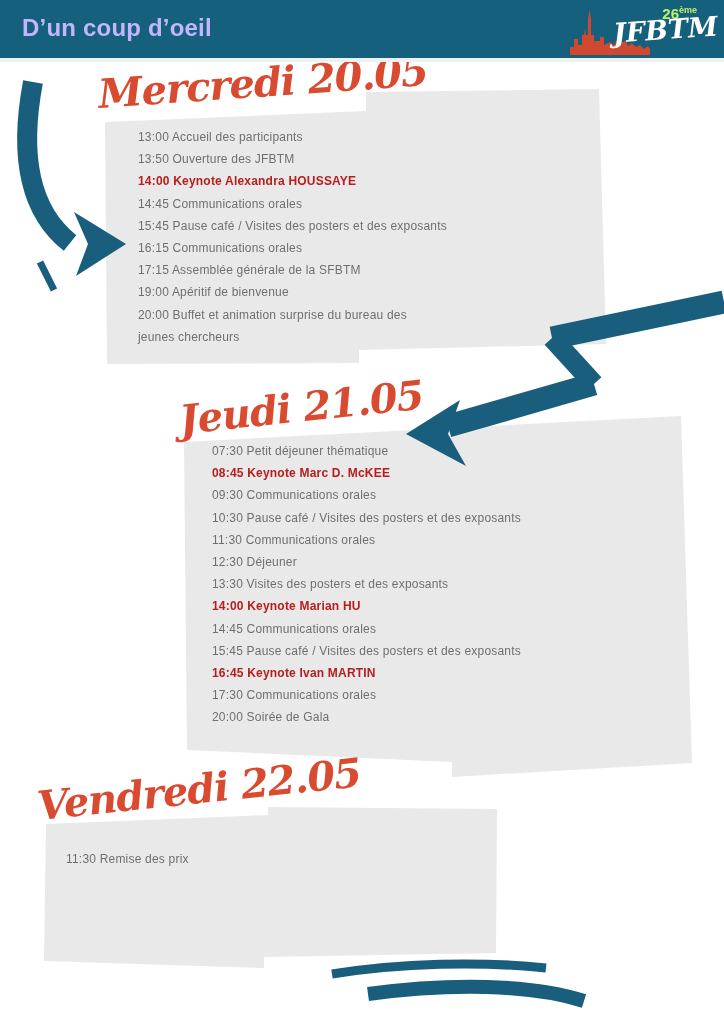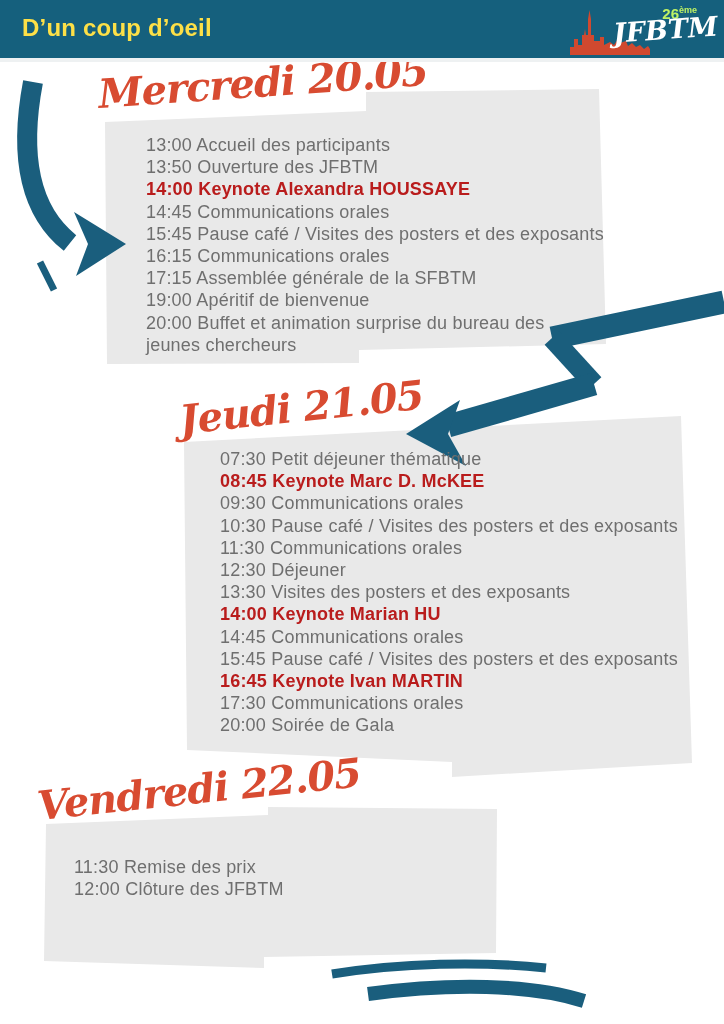--- a/index.html
+++ b/index.html
@@ -8,21 +8,21 @@
     background:#ffffff;
     font-family:"Liberation Sans", sans-serif;
   }
   
   .header{
     position:absolute;left:0;top:0;width:724px;height:58px;
     background:#15607d;border-bottom:4px solid #eef1f2;z-index:3;
   }
   .header h1{
     position:absolute;left:22px;top:14px;margin:0;
-    font-size:24px;font-weight:bold;color:#fde047;letter-spacing:.2px;
+    font-size:24px;font-weight:bold;color:#c4b5fd;letter-spacing:.2px;
   }
   .logo{position:absolute;right:0;top:0;width:160px;height:58px;}
   .logo-skyline{position:absolute;right:74px;top:9px;}
   .logo-edition{
     position:absolute;right:27px;top:5px;
     color:#bef264;font-weight:bold;font-size:15px;letter-spacing:0;
   }
   .logo-edition sup{font-size:9px;}
   .logo-acronym{
     position:absolute;right:6px;top:16px;
@@ -32,22 +32,22 @@
   
   .bg{position:absolute;left:0;top:0;z-index:0;}
   
   .day-title{
     position:absolute;margin:0;z-index:2;
     font-family:"DejaVu Serif",serif;font-style:italic;font-weight:bold;
     font-size:40px;color:#d84b31;letter-spacing:-1px;white-space:nowrap;
     transform-origin:left bottom;
   }
   .events{
-    position:absolute;margin:16px;padding:0;list-style:none;z-index:2;
-    font-size:18px;line-height:22.2px;color:#6f6f6f;letter-spacing:.2px;
+    position:absolute;margin:8px;padding:0;list-style:none;z-index:2;
+    font-size:12px;line-height:22.2px;color:#6f6f6f;letter-spacing:.2px;
     white-space:pre-line;
   }
   .events li.bold{font-weight:bold;color:#b91c1c;}
   #title-0{left:100px;top:70px;transform:rotate(-4deg);}
   #list-0{left:130px;top:118px;width:486px;}
   #title-1{left:182px;top:396px;transform:rotate(-6deg);}
   #list-1{left:204px;top:432px;width:492px;}
   #title-2{left:40px;top:782px;transform:rotate(-6deg);}
   #list-2{left:58px;top:840px;width:445px;}
 </style>
@@ -103,14 +103,14 @@
 jeunes chercheurs</li></ul>
 </section>
 
 <section>
   <h2 class="day-title" id="title-1">Jeudi 21.05</h2>
   <ul class="events" id="list-1"><li class="event">07:30 Petit déjeuner thématique</li><li class="event bold">08:45 Keynote Marc D. McKEE</li><li class="event">09:30 Communications orales</li><li class="event">10:30 Pause café / Visites des posters et des exposants</li><li class="event">11:30 Communications orales</li><li class="event">12:30 Déjeuner</li><li class="event">13:30 Visites des posters et des exposants</li><li class="event bold">14:00 Keynote Marian HU</li><li class="event">14:45 Communications orales</li><li class="event">15:45 Pause café / Visites des posters et des exposants</li><li class="event bold">16:45 Keynote Ivan MARTIN</li><li class="event">17:30 Communications orales</li><li class="event">20:00 Soirée de Gala</li></ul>
 </section>
 
 <section>
   <h2 class="day-title" id="title-2">Vendredi 22.05</h2>
-  <ul class="events" id="list-2"><li class="event">11:30 Remise des prix</li><li class="event">12:00 Clôture des JFBTM</li></ul>
+  <ul class="events" id="list-2"><li class="event">11:30 Remise des prix</li></ul>
 </section>
 
 </body></html>

